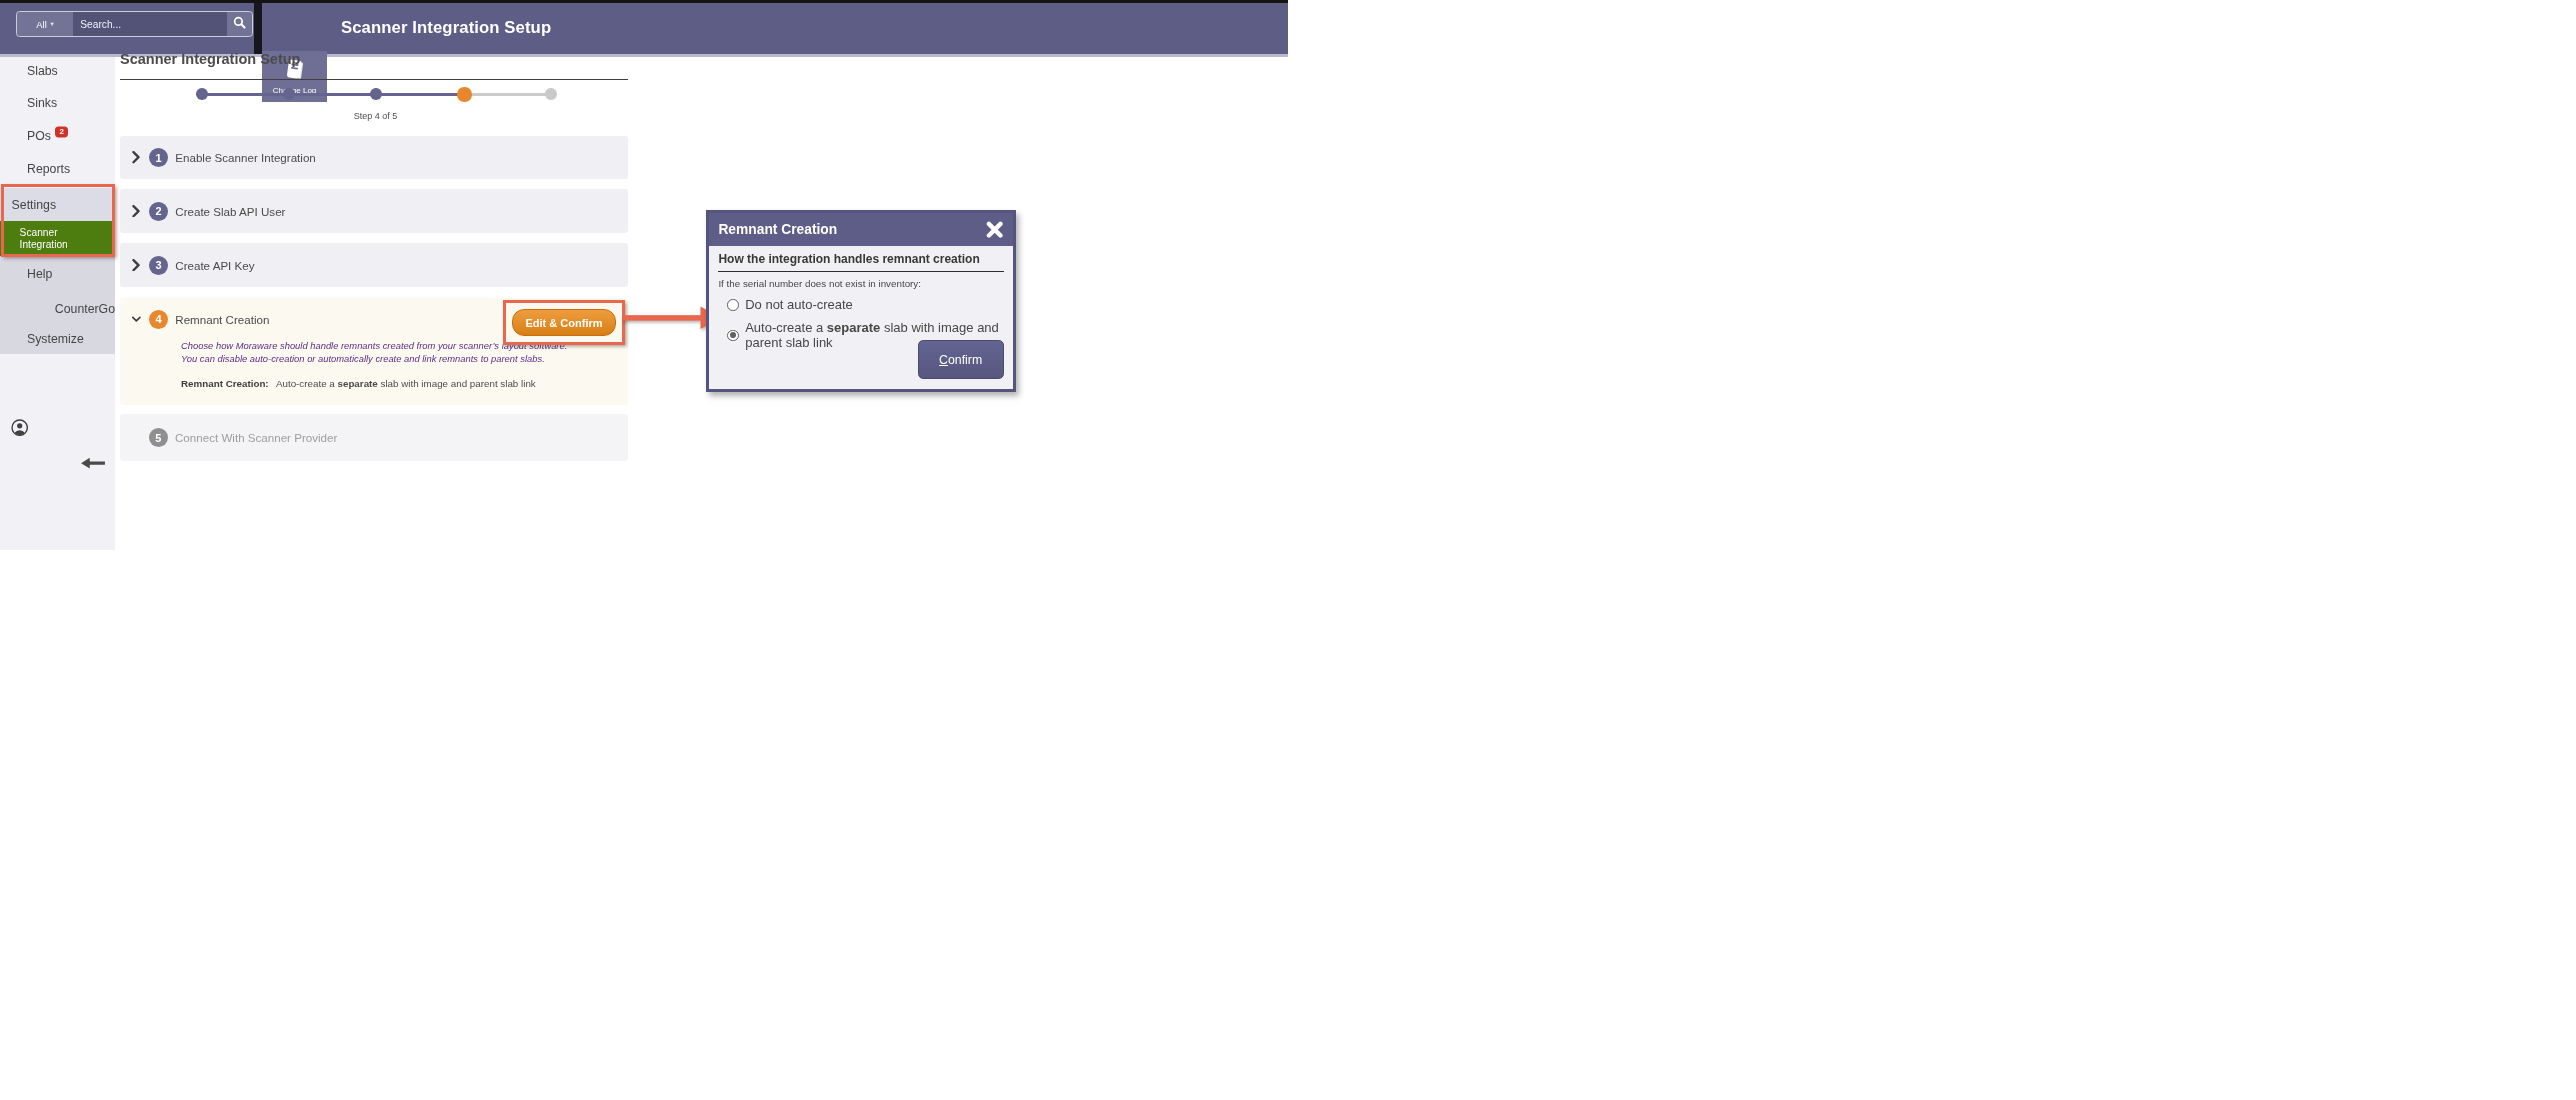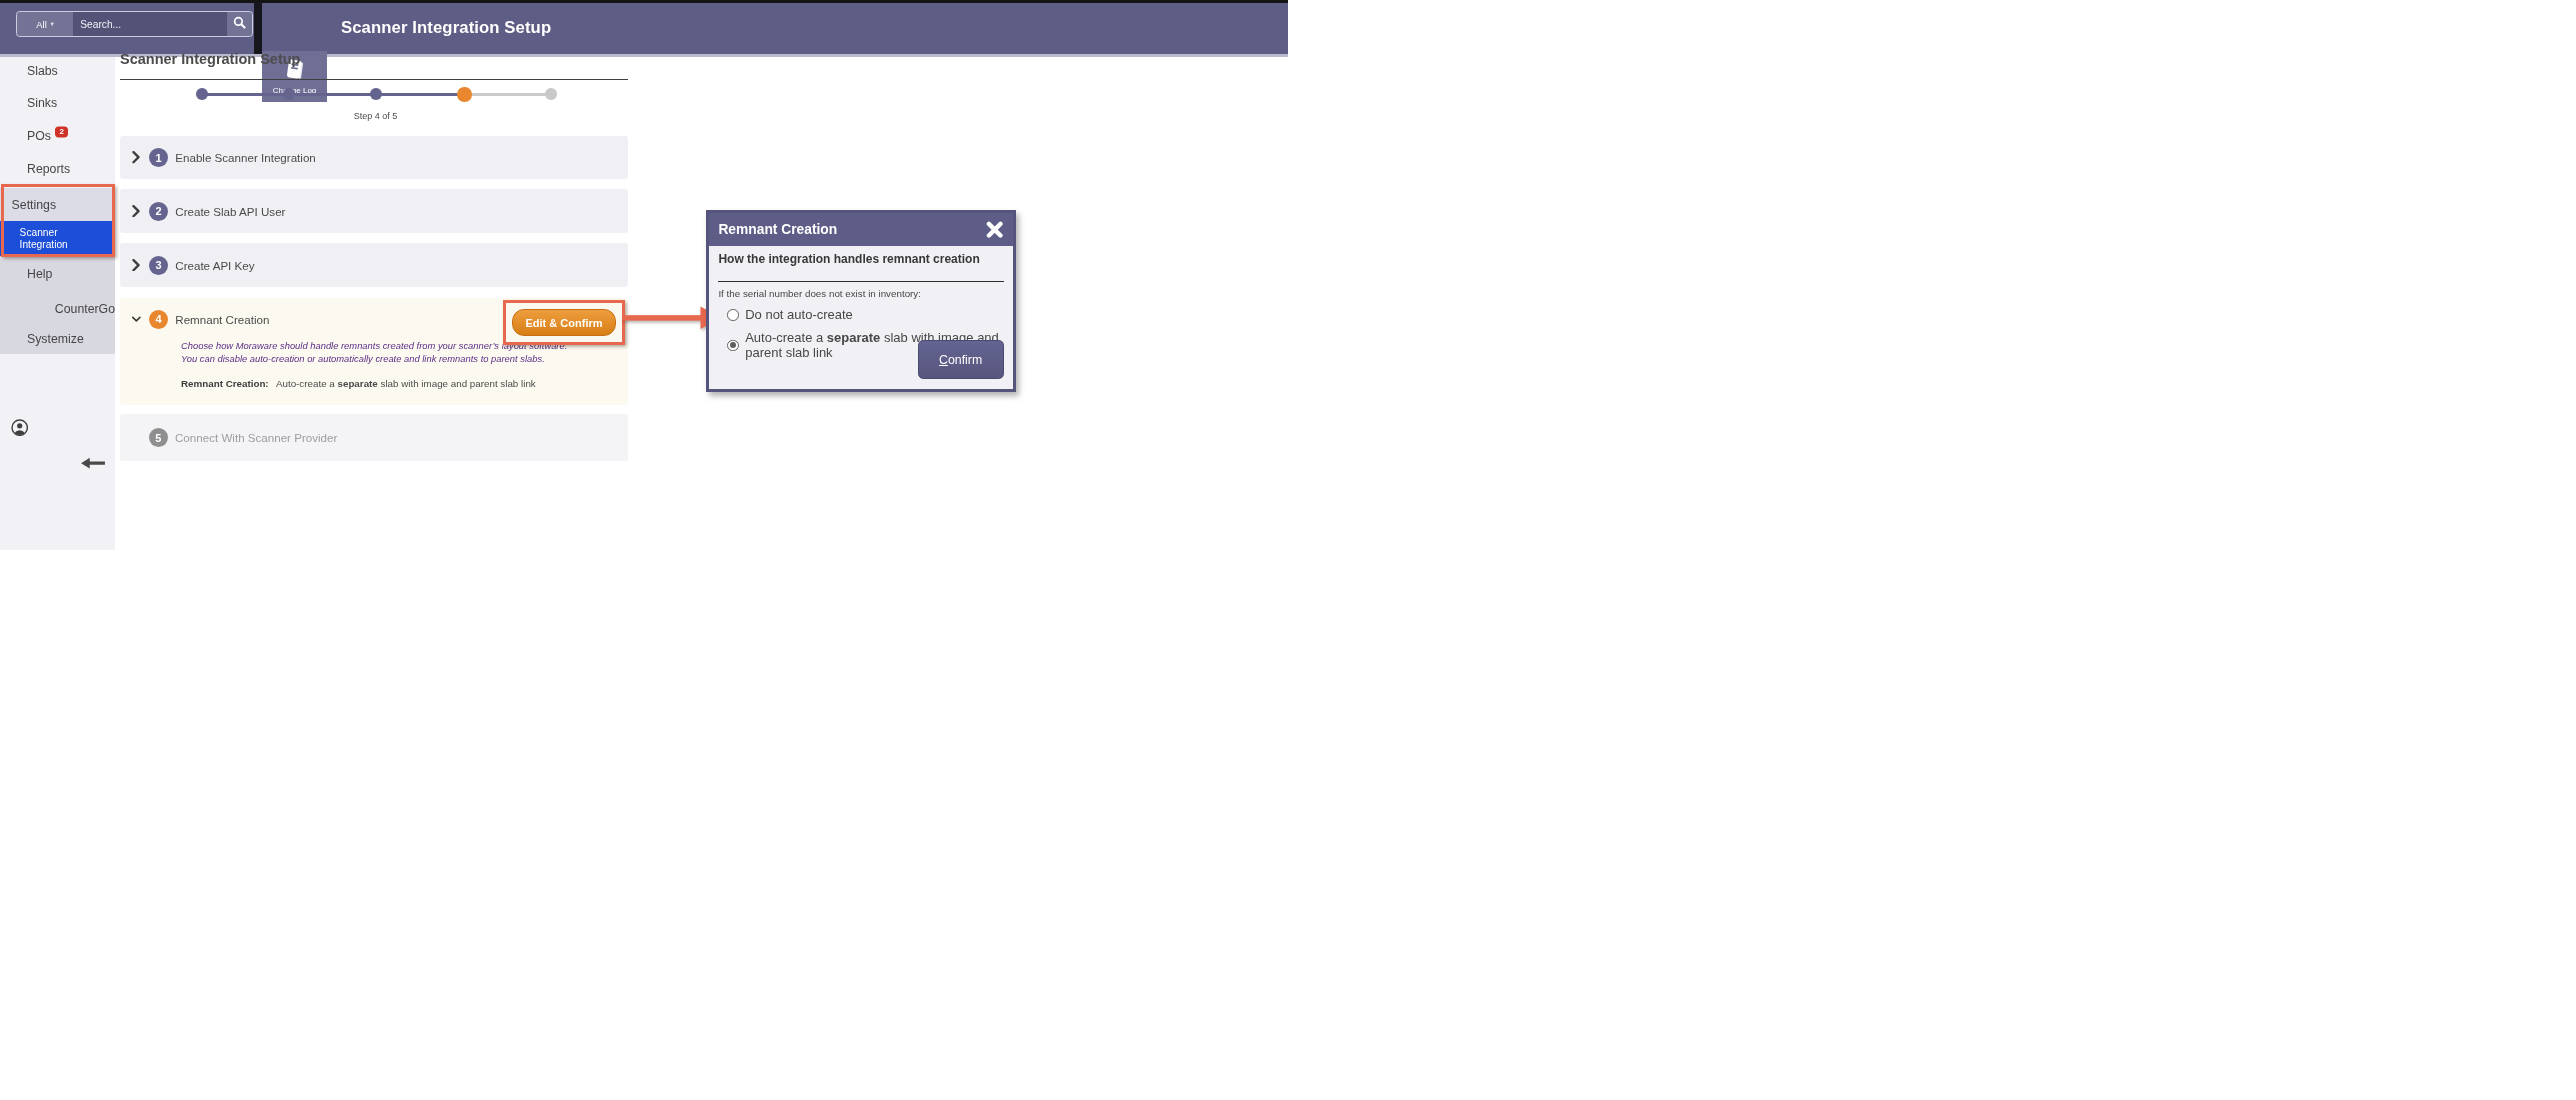--- a/index.html
+++ b/index.html
@@ -59,21 +59,21 @@
     font-size:12.3px; color:#454545; cursor:pointer;
   }
   #lavender-section { position:absolute; left:0; top:131px; width:115px; height:166px; background:#d8d8e1; }
   #settings-row {
     position:absolute; left:0; top:131px; width:115px; height:33px;
     background:#dcdce6; display:flex; align-items:center; padding-left:11.6px;
     font-size:12.3px; color:#454545; cursor:pointer;
   }
   #scanner-integration-row {
     position:absolute; left:0; top:164px; width:115px; height:35px;
-    background:#1d4ed8; color:#ffffff; font-size:10.2px; line-height:11.6px;
+    background:#4d7c0f; color:#ffffff; font-size:10.2px; line-height:11.6px;
     display:flex; flex-direction:column; justify-content:center; padding-left:19.6px;
     cursor:pointer;
   }
   .badge {
     display:inline-block; background:#cf3227; color:#fff;
     font-size:8px; font-weight:bold; border-radius:3.6px;
     min-width:13px; height:11.6px; line-height:11.6px; text-align:center;
     margin-left:4.4px; transform:translateY(-3.6px); padding:0 2.2px;
   }
   #sidebar-annotation {
@@ -141,21 +141,21 @@
   }
   #modal-titlebar {
     height:33px; background:#5d5d87; display:flex; align-items:center;
     padding:0 9.4px;
   }
   #modal-title { color:#fff; font-size:13.8px; font-weight:600; flex:1; }
   #modal-close { width:17.4px; height:17.4px; cursor:pointer; }
   #modal-body { position:relative; padding:5.8px 9.4px; height:141px; }
   #modal-heading {
     font-size:12px; font-weight:800; color:#383838;
-    padding-bottom:15px; border-bottom:1.5px solid #2e2e2e;
+    padding-bottom:5px; border-bottom:1.5px solid #2e2e2e;
   }
   #modal-question { margin-top:6.5px; font-size:9.8px; color:#474747; }
   .option-row { display:flex; align-items:center; gap:6.5px; padding-left:8.7px; margin-top:8px; cursor:pointer; }
   .radio {
     width:11.6px; height:11.6px; border-radius:50%; background:#fff;
     border:1.5px solid #5f5f5f; flex:0 0 11.6px;
     display:flex; align-items:center; justify-content:center;
   }
   .radio-dot { width:5.8px; height:5.8px; border-radius:50%; background:#5f5f5f; }
   .option-label { font-size:13px; color:#474747; }

